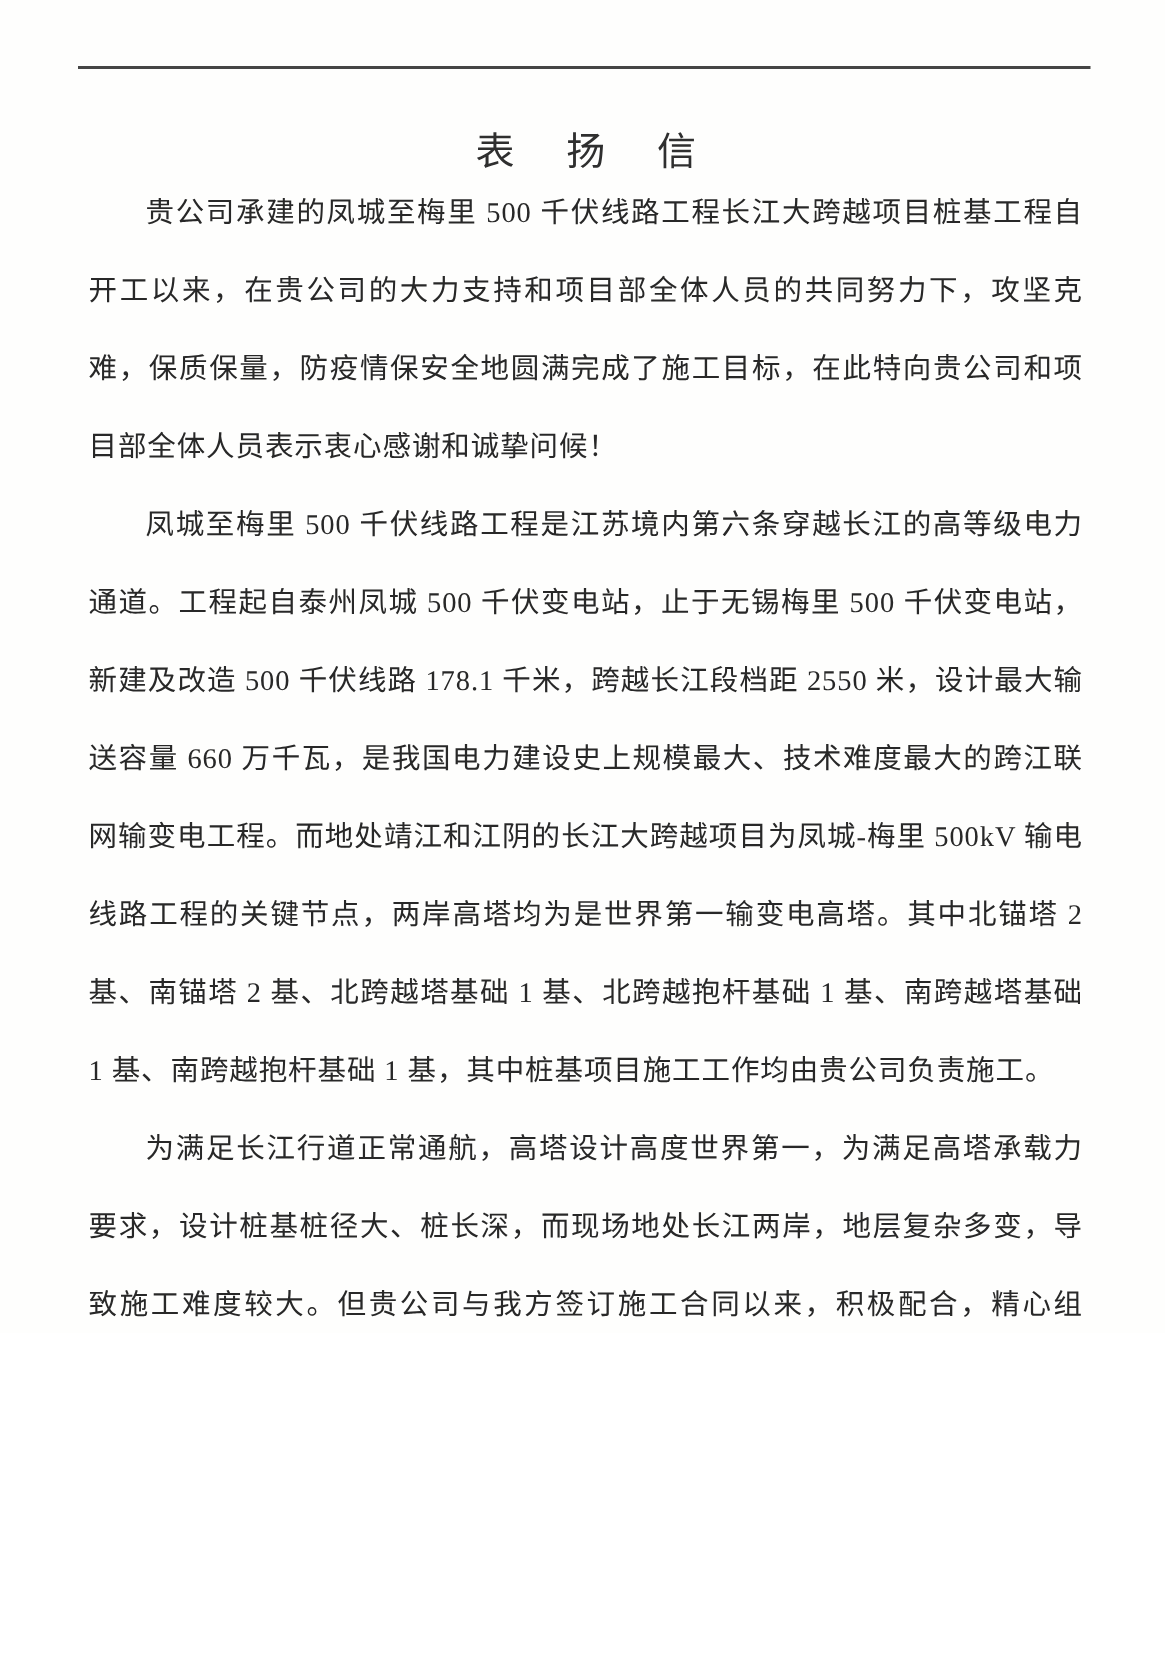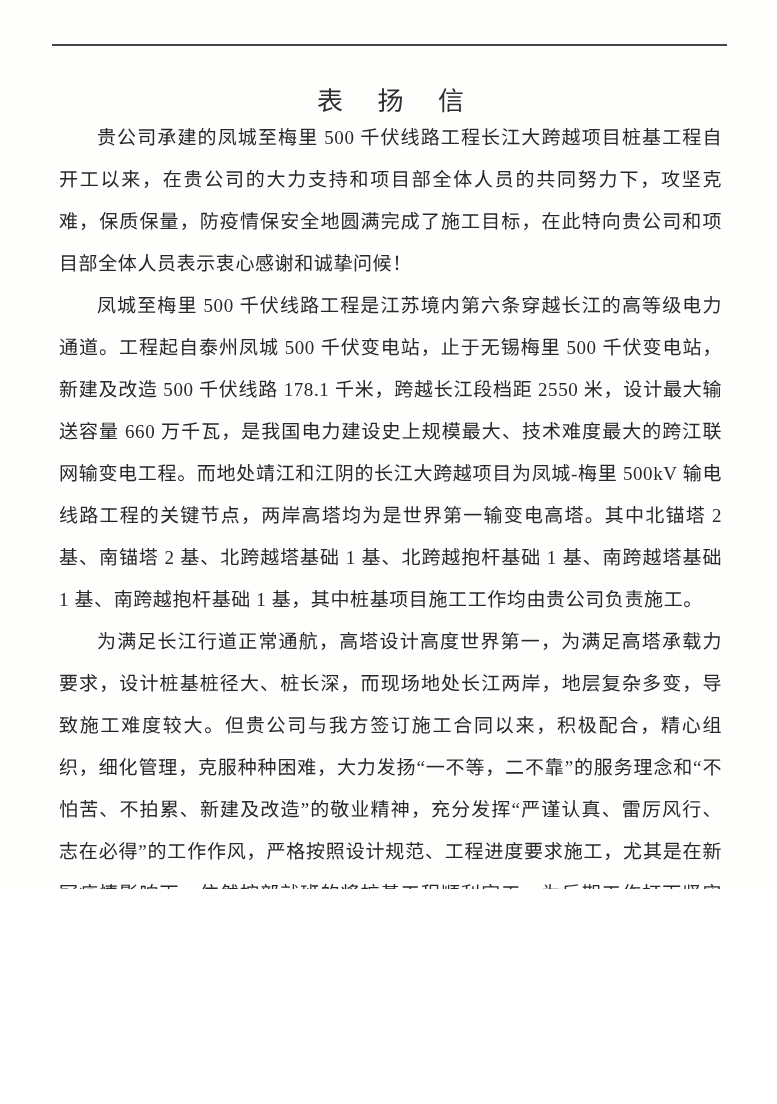--- a/index.html
+++ b/index.html
@@ -28,21 +28,21 @@
     color:#2f2f2f;
   }
   .salutation{
     margin:20px 0 0 0;
     font-size:19px;font-weight:700;
     letter-spacing:.5px;
     color:#1e1e1e;
   }
   .body-text p{
     margin:0;
-    font-size:19px;line-height:42px;
+    font-size:19px;line-height:52px;
     text-indent:2em;
     text-align:justify;
     letter-spacing:.6px;
     color:#282828;
   }
   .signature{
     position:relative;
     margin:32px -33px 0 auto;
     width:330px;
     text-align:center;

